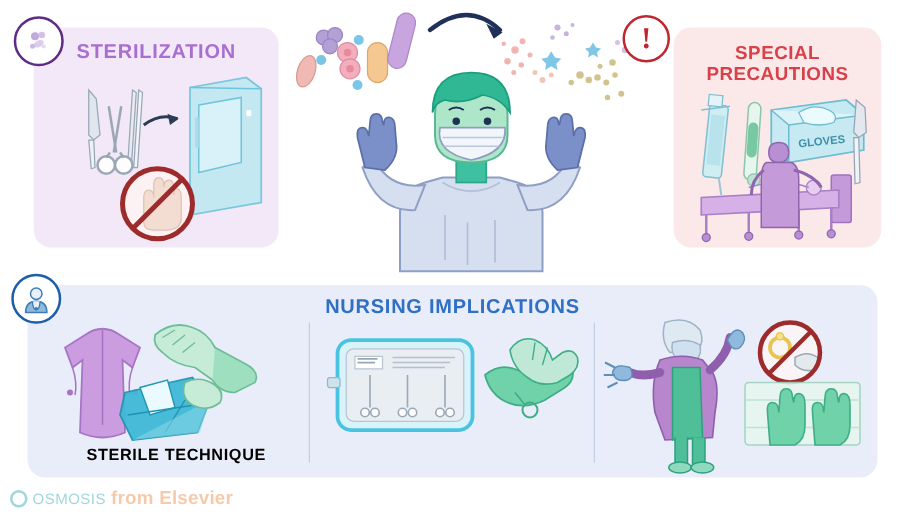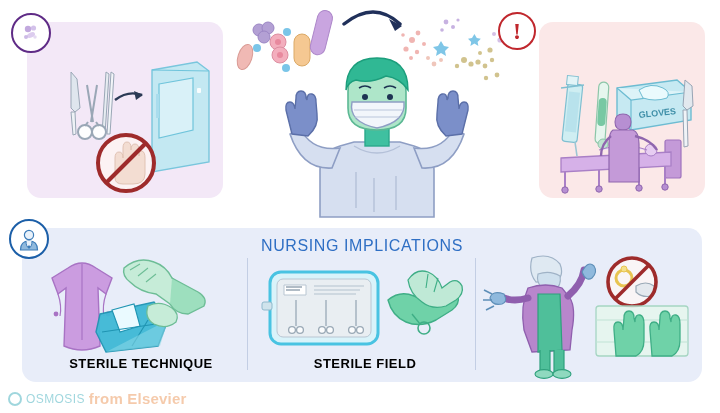--- a/index.html
+++ b/index.html
@@ -35,21 +35,21 @@
     color:#d8414a;
   }
 
   
   #panel-nursing{
     left:22px;top:228px;width:680px;height:154px;
     background:#e8edf9;border-radius:14px;
   }
   #title-nursing{
     position:absolute;left:0;right:0;top:9px;text-align:center;
-    font-size:16px;letter-spacing:.6px;font-weight:400;
+    font-size:16px;letter-spacing:.6px;font-weight:700;
     color:#2f6fc4;
   }
   .col-divider{
     position:absolute;top:30px;height:112px;width:1px;background:#c3cee4;
   }
   .col-caption{
     position:absolute;bottom:11px;text-align:center;
     font-size:13px;letter-spacing:.5px;font-weight:700;color:#000000;
     white-space:nowrap;
   }
@@ -81,20 +81,21 @@
   #logo-elsevier{font-size:15px;font-weight:600;letter-spacing:.2px;color:#e8833a;}
 
   svg{display:block;overflow:visible;}
 </style>
 </head>
 <body>
 
 <div class="stage">
 
   <div class="panel" id="panel-sterilization">
+    <div id="title-sterilization">STERILIZATION</div>
 
     <svg width="196" height="176" viewBox="0 0 196 176" style="position:absolute;left:0;top:0;">
 
       <g>
         <path d="M44 50 L50 57 L53 86 L48 90 L44 86 Z" fill="#dfe6ee" stroke="#9aa7b6" stroke-width="1"></path>
         <path d="M48 90 L49 112 L46 113 L44 90 Z" fill="#eef2f6" stroke="#9aa7b6" stroke-width="1"></path>
       </g>
 
       <g>
         <path d="M79 50 L82 52 L78 112 L75 112 Z" fill="#e7ecf1" stroke="#9aa7b6" stroke-width="1"></path>
@@ -237,20 +238,24 @@
 
       <path d="M124 100 L176 100 Q178 120 149 126 Q120 120 124 100 Z" fill="#f2f6fb" stroke="#8e9ec4" stroke-width="1.4"></path>
       <path d="M126 108 L174 108 M127 115 L171 115" stroke="#b9c6dc" stroke-width="1.2"></path>
 
       <path d="M128 170 L128 206 M146 176 L146 210 M168 174 L168 208" stroke="#b4c0d8" stroke-width="1.4" fill="none"></path>
       <path d="M126 144 Q149 158 172 144" stroke="#b4c0d8" stroke-width="1.4" fill="none"></path>
     </g>
   </svg>
 
   <div class="panel" id="panel-precautions">
+    <div id="title-precautions">
+      <div>SPECIAL</div>
+      <div>PRECAUTIONS</div>
+    </div>
 
     <svg width="166" height="176" viewBox="0 0 166 176" style="position:absolute;left:0;top:0;">
 
       <g>
         <rect x="26" y="62" width="15" height="58" rx="3" fill="#cfeef2" stroke="#7fbfd1" stroke-width="1.2" transform="rotate(6 33 90)"></rect>
         <rect x="28" y="70" width="11" height="40" fill="#a9dbe8" opacity=".6" transform="rotate(6 33 90)"></rect>
         <rect x="28" y="54" width="11" height="9" fill="#e2f4f7" stroke="#7fbfd1" stroke-width="1" transform="rotate(6 33 58)"></rect>
         <path d="M36 120 L38 134" stroke="#9cc6d4" stroke-width="1.6"></path>
         <path d="M22 66 L45 63" stroke="#7fbfd1" stroke-width="1.4"></path>
       </g>
@@ -360,21 +365,20 @@
       <g>
         <path d="M128 46 Q140 36 154 42 Q166 48 176 44 L186 38 Q194 34 198 42 Q200 50 192 56
                  L176 66 Q160 74 146 68 Q132 62 128 46 Z" fill="#6fd2a8" stroke="#3fae86" stroke-width="1.4"></path>
         <path d="M148 26 Q156 14 168 18 Q178 22 182 34 L190 28 Q198 24 202 32 Q204 40 196 46
                  L186 52 Q172 56 162 48 Q150 40 148 26 Z" fill="#bfe9d6" stroke="#3fae86" stroke-width="1.3"></path>
         <path d="M168 20 L166 34 M178 24 L174 38" stroke="#3fae86" stroke-width="1.1"></path>
         <circle cx="164" cy="74" r="6" fill="none" stroke="#3fae86" stroke-width="1.6"></circle>
         <path d="M160 70 L152 60" stroke="#3fae86" stroke-width="1.4"></path>
       </g>
     </svg>
-    <div class="col-caption" style="left:238px;width:210px;">STERILE FIELD</div>
 
     <svg width="212" height="108" viewBox="0 0 212 108" style="position:absolute;left:462px;top:26px;">
 
       <g>
 
         <path d="M48 4 Q66 -2 76 10 Q80 20 74 26 L52 28 Q44 18 48 4 Z" fill="#dfe9f2" stroke="#9fb2c6" stroke-width="1.2"></path>
         <path d="M54 20 Q66 16 76 22 Q78 32 70 36 L58 34 Q52 28 54 20 Z" fill="#cfe0ee" stroke="#9fb2c6" stroke-width="1.1"></path>
 
         <path d="M44 34 Q62 28 78 34 L86 44 Q92 54 88 76 L86 96 L48 98 L40 76 Q36 52 44 34 Z" fill="#b886cc" stroke="#8f5fae" stroke-width="1.3"></path>
 

